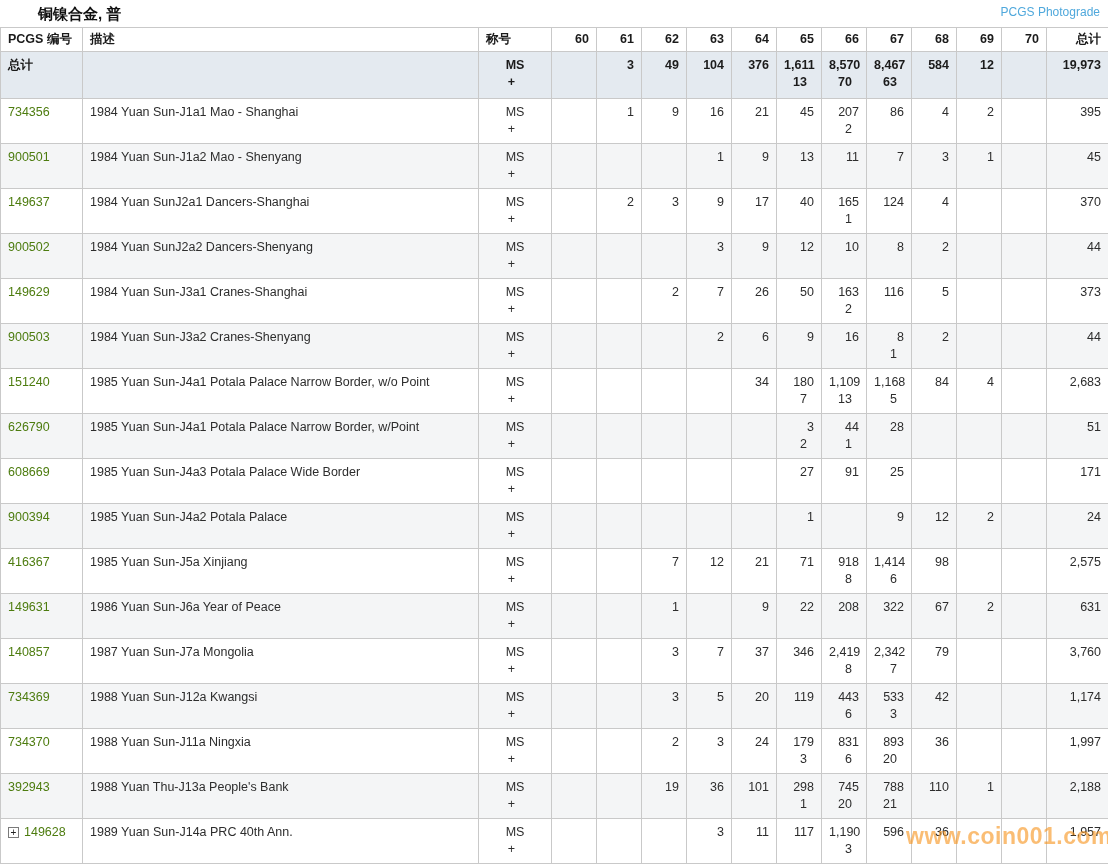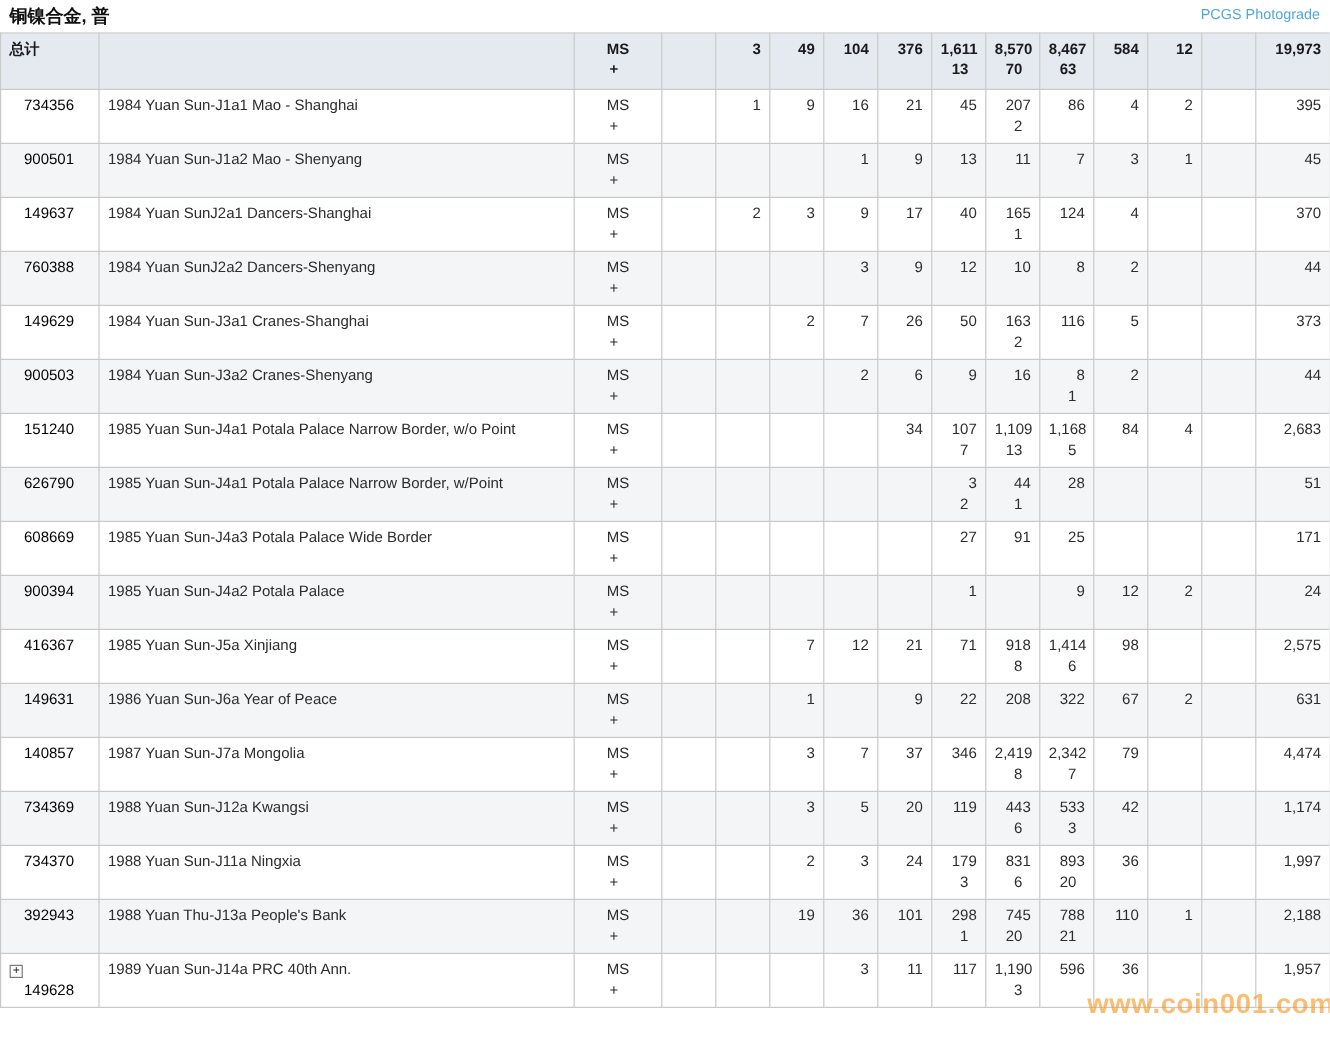--- a/index.html
+++ b/index.html
@@ -6,21 +6,21 @@
   html,body { background:#ffffff; }
   body {
     width:1108px; height:864px;
     font-family:"Liberation Sans","DejaVu Sans",sans-serif;
     position:relative; overflow:hidden;
     color:#2d2d2d;
   }
   .topbar{
     height:27px;
     padding:5px 8px 0 8px;
-    display:flex; justify-content:space-between; align-items:flex-start;
+    display:flex; justify-content:space-between; align-items:flex-start;margin-left:30px;
   }
   .page-title{ font-size:15px; font-weight:700; color:#111; line-height:18px; }
   .photograde-link{ font-size:12px; color:#4fa8dc; text-decoration:none; cursor:pointer; line-height:15px; }
 
   table{
     width:1108px; table-layout:fixed; border-collapse:collapse;
   }
   th,td{
     border:1px solid #c9c9c9;
     vertical-align:top;
@@ -47,21 +47,21 @@
   tbody td{
     height:45px; padding:5px 7px;
     background:#ffffff; color:#2d2d2d;
   }
   tbody tr.stripe td{ background:#f4f5f6; }
 
   td.num, tr.totals td.num{ text-align:right; }
   .v2{ margin-right:7px; }
   td.desig div{ text-align:center; }
 
-  .pcgs-link{ color:#000000; text-decoration:none; cursor:pointer;margin-left:12px; }
+  .pcgs-link{ color:#4d7c0f; text-decoration:none; cursor:pointer; }
   .expand-box{
     display:inline-block; width:11px; height:11px;
     border:1px solid #7a7a7a; background:#fff;
     font-size:10px; line-height:9px; text-align:center;
     color:#222; margin-right:5px; cursor:pointer;
   }
   .watermark{
     position:absolute; left:906px; top:823px;
     font-size:23px; font-weight:700; white-space:nowrap;
     color:rgba(247,148,30,0.62);
@@ -88,20 +88,37 @@
     <col class="col-grade">
       <col class="col-grade">
       <col class="col-grade">
       <col class="col-grade">
     <col class="col-grade">
       <col class="col-grade">
       <col class="col-grade">
     <col class="col-total">
   </colgroup>
   <thead>
+    <tr class="head" id="header-row">
+        <th>PCGS 编号</th>
+        <th>描述</th>
+        <th>称号</th>
+        <th class="num">60</th>
+        <th class="num">61</th>
+        <th class="num">62</th>
+        <th class="num">63</th>
+        <th class="num">64</th>
+        <th class="num">65</th>
+        <th class="num">66</th>
+        <th class="num">67</th>
+        <th class="num">68</th>
+        <th class="num">69</th>
+        <th class="num">70</th>
+        <th class="num">总计</th>
+      </tr>
     <tr class="totals" id="totals-row">
         <td>总计</td>
         <td></td>
         <td class="desig">
           <div class="v1">MS</div>
           <div class="v2">+</div>
         </td>
         <td class="num">
           <div class="v1"></div>
         </td>
@@ -264,21 +281,21 @@
         </td>
         <td class="num">
           <div class="v1"></div>
         </td>
         <td class="num">
           <div class="v1"></div>
         </td>
         <td class="num total">370</td>
       </tr>
       <tr class="stripe">
-        <td class="pcgs"><a class="pcgs-link">760388</a></td>
+        <td class="pcgs"><a class="pcgs-link">900502</a></td>
         <td class="desc">1984 Yuan SunJ2a2 Dancers-Shenyang</td>
         <td class="desig">
           <div class="v1">MS</div>
           <div class="v2">+</div>
         </td>
         <td class="num">
           <div class="v1"></div>
         </td>
         <td class="num">
           <div class="v1"></div>
@@ -414,21 +431,21 @@
         <td class="num">
           <div class="v1"></div>
         </td>
         <td class="num">
           <div class="v1"></div>
         </td>
         <td class="num">
           <div class="v1">34</div>
         </td>
         <td class="num">
-          <div class="v1">107</div>
+          <div class="v1">180</div>
           <div class="v2">7</div>
         </td>
         <td class="num">
           <div class="v1">1,109</div>
           <div class="v2">13</div>
         </td>
         <td class="num">
           <div class="v1">1,168</div>
           <div class="v2">5</div>
         </td>
@@ -692,21 +709,21 @@
         </td>
         <td class="num">
           <div class="v1">79</div>
         </td>
         <td class="num">
           <div class="v1"></div>
         </td>
         <td class="num">
           <div class="v1"></div>
         </td>
-        <td class="num total">4,474</td>
+        <td class="num total">3,760</td>
       </tr>
       <tr class="stripe">
         <td class="pcgs"><a class="pcgs-link">734369</a></td>
         <td class="desc">1988 Yuan Sun-J12a Kwangsi</td>
         <td class="desig">
           <div class="v1">MS</div>
           <div class="v2">+</div>
         </td>
         <td class="num">
           <div class="v1"></div>

